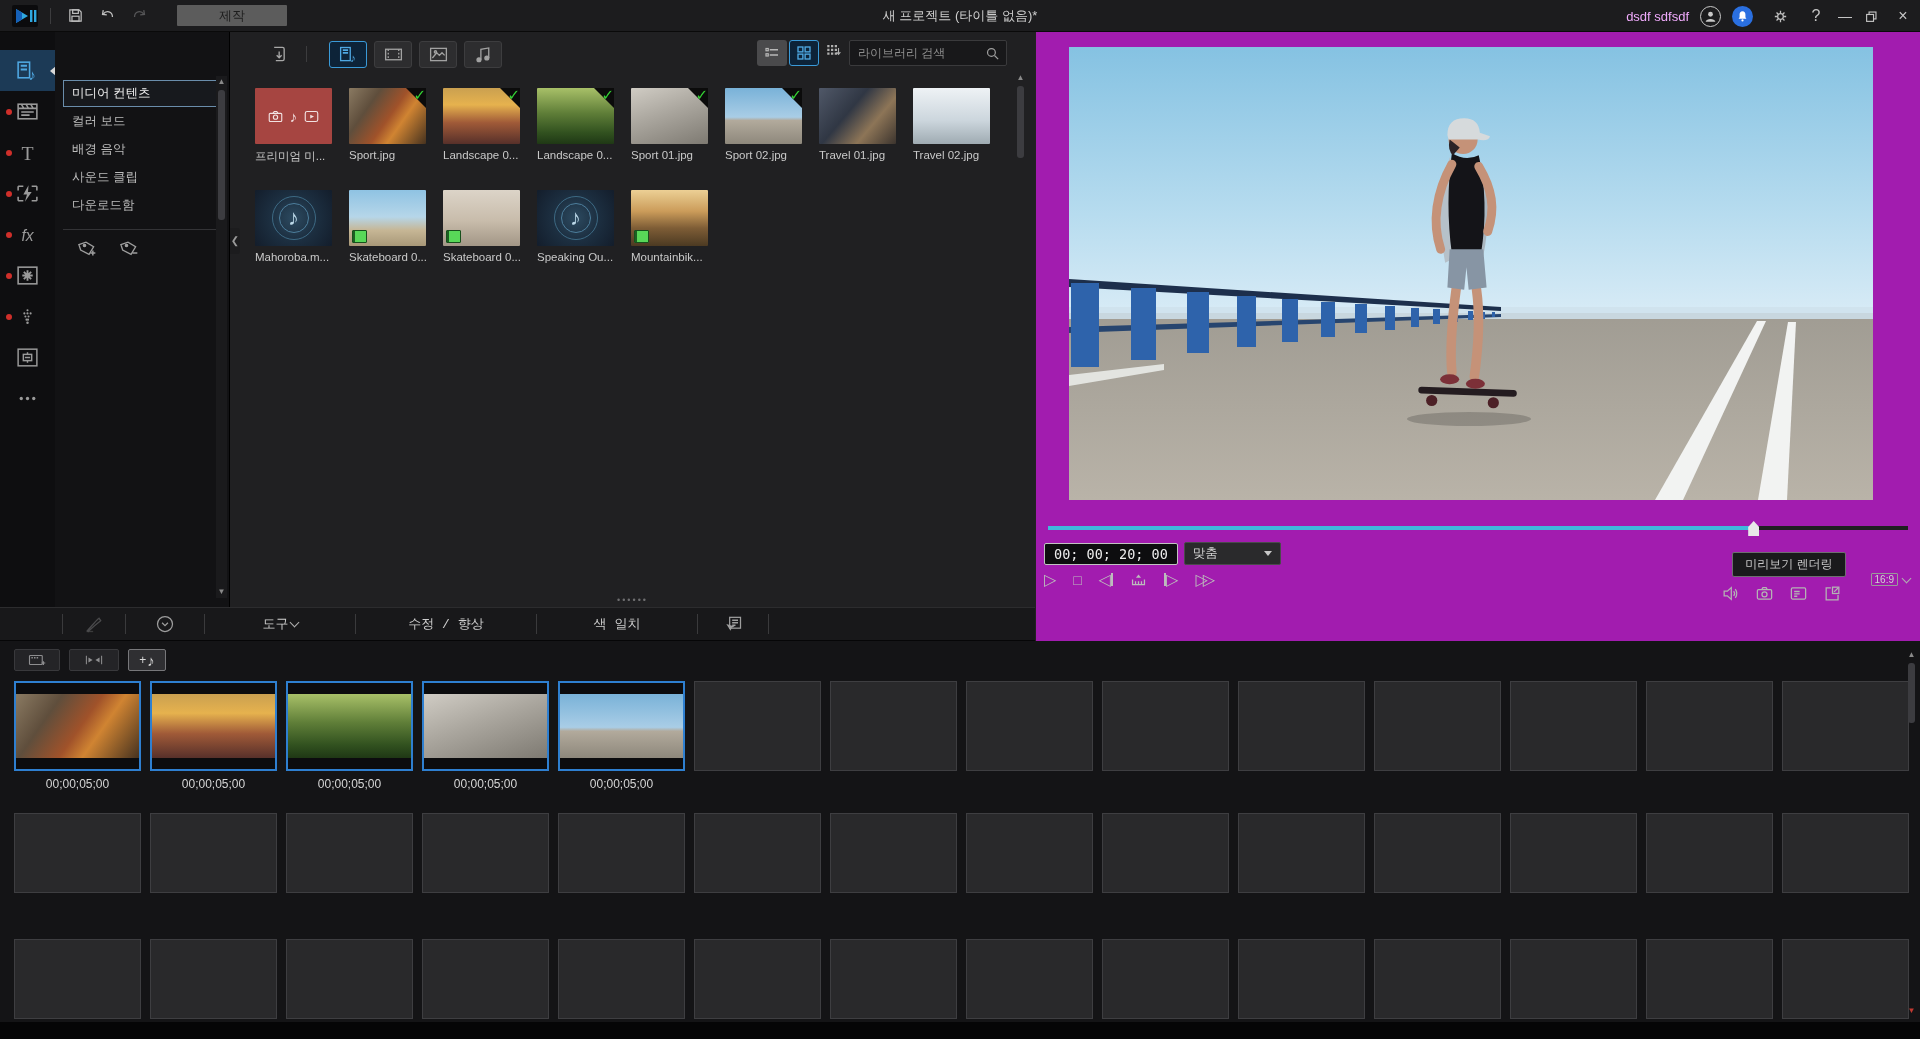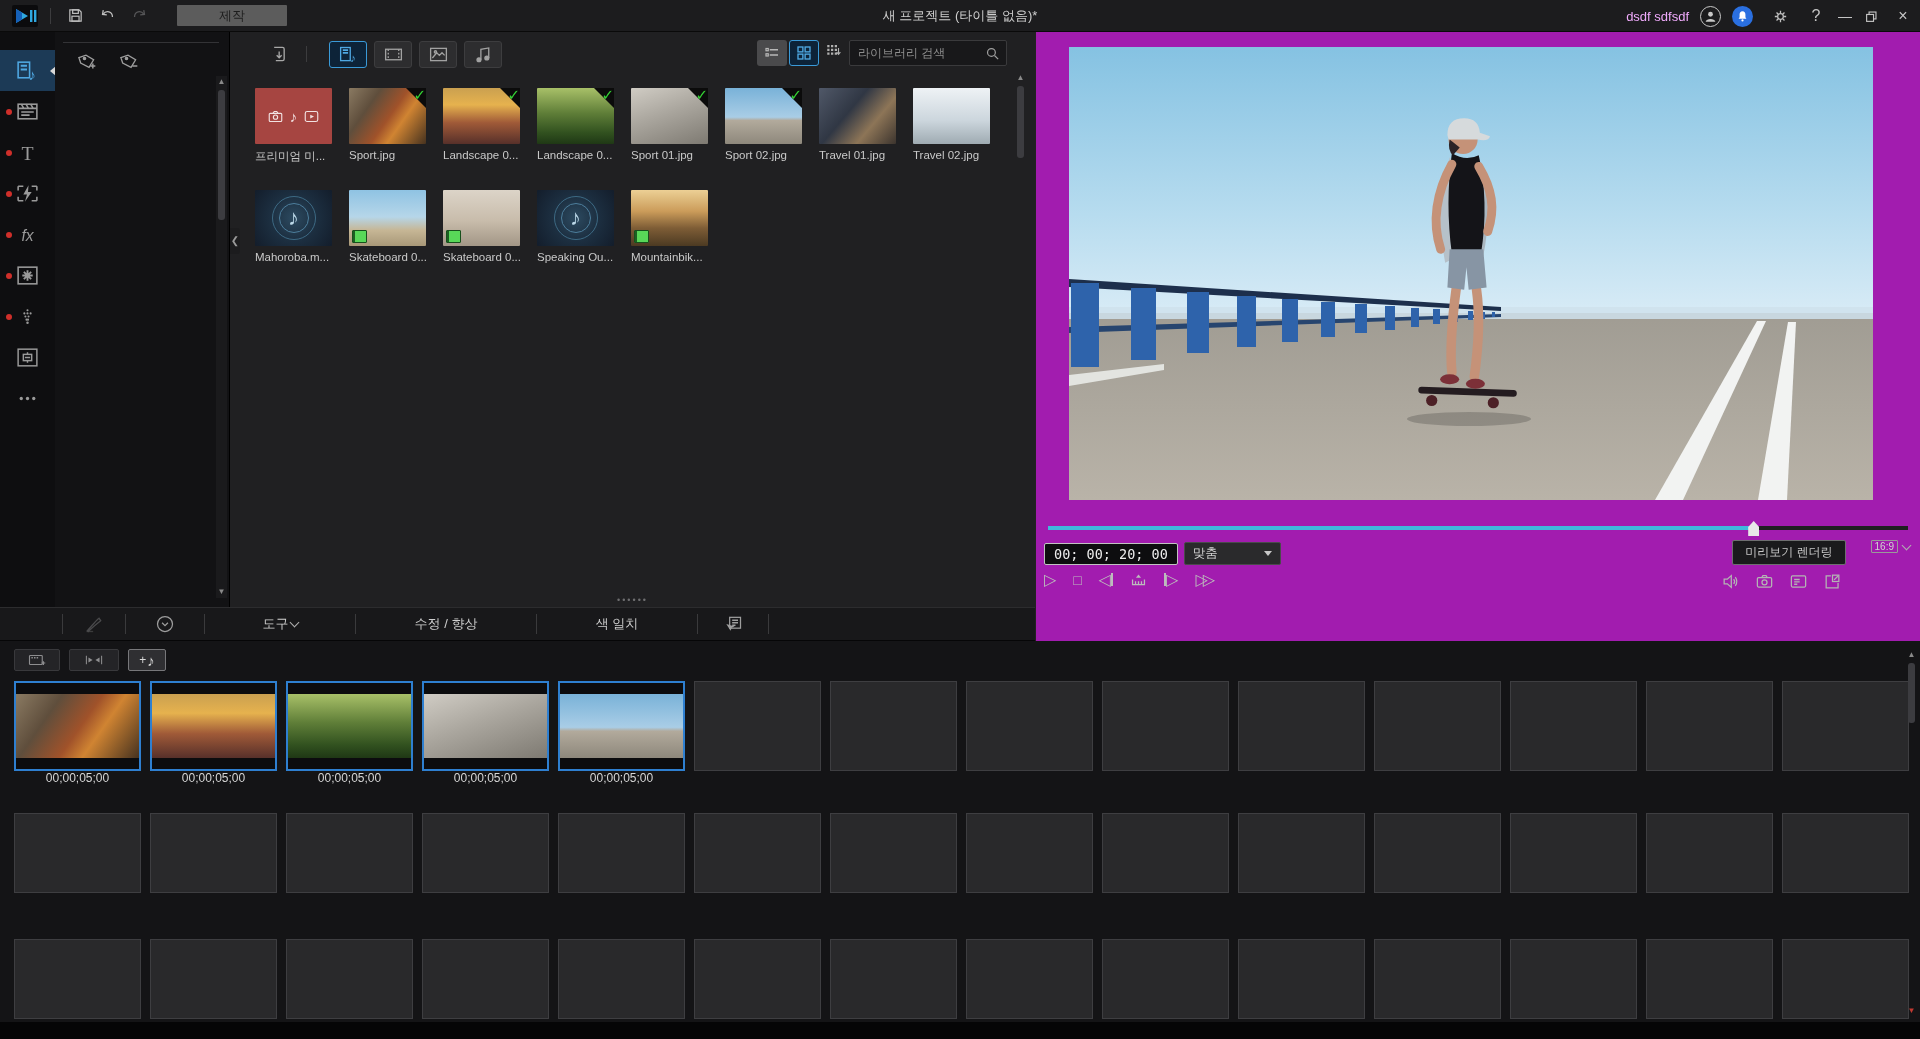--- a/index.html
+++ b/index.html
@@ -107,54 +107,54 @@
                  clip-path:polygon(50% 0, 100% 40%, 100% 100%, 0 100%, 0 40%); }
   .pv-ctrl1 { position:absolute; left:8px; top:510px; display:flex; align-items:center; gap:6px; }
   .timecode-box { border:1px solid #c2c2c2; background:#0d0d0f; color:#ececec; padding:2px 9px;
                   font-family:"DejaVu Sans Mono",monospace; font-size:13.5px; border-radius:2px; }
   .fit-dd { display:flex; align-items:center; justify-content:space-between; width:97px; height:23px;
             background:#2a2a2c; border:1px solid #4a4a4c; border-radius:2px; padding:0 8px; font-size:12.5px; color:#d2d2d2; }
   .dd-caret { width:0; height:0; border-left:4.5px solid transparent; border-right:4.5px solid transparent; border-top:5.5px solid #c8c8c8; }
   .pv-ctrl2 { position:absolute; left:8px; top:538px; display:flex; align-items:center; gap:17px; color:#bcbcbc; }
   .tr-btn { font-size:16px; display:flex; align-items:center; color:#bcbcbc; }
   .tr-bar { display:inline-block; width:2px; height:13px; background:#bcbcbc; }
-  .pv-right { position:absolute; right:10px; top:508px; display:flex; align-items:flex-start; }
+  .pv-right { position:absolute; right:10px; top:520px; display:flex; align-items:center; }
   .pv-right-main { display:flex; flex-direction:column; gap:7px; align-items:flex-end; }
   .render-btn { border:1px solid #6e6e70; color:#cacaca; font-size:12px; padding:3px 12px; border-radius:2px; background:#1a1a1c; }
   .pv-icons { display:flex; gap:15px; color:#b4b4b4; padding-right:4px; }
   .pv-icons svg { width:19px; height:19px; }
   .pv-vdiv { width:1px; background:#3a3a3c; margin:0 12px; }
   .aspect-wrap { display:flex; align-items:center; gap:5px; }
   .aspect-badge { border:1px solid #9a9a9a; color:#d2d2d2; font-size:10px; padding:0px 3px; border-radius:1px; }
   .chev-down { width:7px; height:7px; border-right:1.5px solid #b0b0b0; border-bottom:1.5px solid #b0b0b0; transform:rotate(45deg); margin-top:-3px; }
 
   
   .tools-strip { position:absolute; left:0; top:607px; width:1035px; height:34px; background:#18181a;
                  border-top:1px solid #2c2c2e; border-bottom:1px solid #060607; display:flex; align-items:center; }
   .ts-div { width:1px; height:20px; background:#3a3a3c; }
   .ts-icon { color:#9e9e9e; display:flex; align-items:center; justify-content:center; }
   .ts-icon.disabled { color:#4a4a4c; }
   .ts-icon svg { width:20px; height:20px; }
-  .ts-label { font-size:13px; color:#cfcfcf; display:flex; align-items:center; gap:2px; }
+  .ts-label { font-size:13px; color:#cfcfcf; display:flex; align-items:center; gap:2px;font-family:Liberation Mono, monospace; }
 
   
   .timeline { position:absolute; left:0; top:641px; width:1920px; height:381px; background:#141416; }
   .tl-toolbar { position:absolute; left:14px; top:8px; display:flex; gap:9px; }
   .tl-btn { height:22px; background:#242427; border:1px solid #39393c; border-radius:2px; color:#8e8e90;
             display:flex; align-items:center; justify-content:center; padding:0 9px; }
   .tl-btn svg { width:18px; height:14px; }
   .tl-btn.active { background:#2f2f32; border-color:#77777a; color:#d8d8d8; }
   .tl-row { position:absolute; left:14px; display:flex; }
   .cell-w { width:127px; margin-right:9px; }
   .cell { width:127px; background:#29292b; border:1px solid #3e3e41; }
   .cell.h1 { height:90px; }
   .cell.h2 { height:80px; }
   .cell.filled { border:2px solid #2e7fd0; background:#0c0c0e; display:flex; align-items:center; }
   .cimg { width:100%; height:64px; }
-  .clip-dur { text-align:center; font-size:12px; color:#d6d6d6; }
+  .clip-dur { margin-top:6px; text-align:center; font-size:12px; color:#d6d6d6; }
   .tl-scroll { position:absolute; right:2px; top:8px; width:12px; height:368px; }
 
   .bottom-strip { position:absolute; left:0; top:1022px; width:1920px; height:17px; background:#050506; }
 </style>
 </head>
 <body>
 
 <div id="app">
 
   <div class="topbar">
@@ -298,20 +298,27 @@
        <svg viewBox="0 0 24 24" fill="currentColor">
           <circle cx="6" cy="12" r="1.6"></circle>
           <circle cx="12" cy="12" r="1.6"></circle>
           <circle cx="18" cy="12" r="1.6"></circle>
         </svg>
 
      </div>
     </div>
 
   <div class="cats">
+    <div class="cat-list">
+        <div class="cat-item selected">미디어 컨텐츠</div>
+        <div class="cat-item">컬러 보드</div>
+        <div class="cat-item">배경 음악</div>
+        <div class="cat-item">사운드 클립</div>
+        <div class="cat-item">다운로드함</div>
+      </div>
     <div class="cat-divider"></div>
     <div class="tag-row">
       <span class="ts-icon tag-add">
         <svg viewBox="0 0 24 24" fill="none" stroke="currentColor" stroke-width="1.6">
             <path d="M4 5 L13 5 L20 13 L12 20 L4 12 Z" transform="rotate(-18 12 12)"></path>
             <circle cx="9" cy="9" r="1.4" fill="currentColor"></circle>
             <path d="M16 18 h6 M19 15 v6" stroke-width="1.8"></path>
           </svg>
       </span>
       <span class="ts-icon tag-remove">

